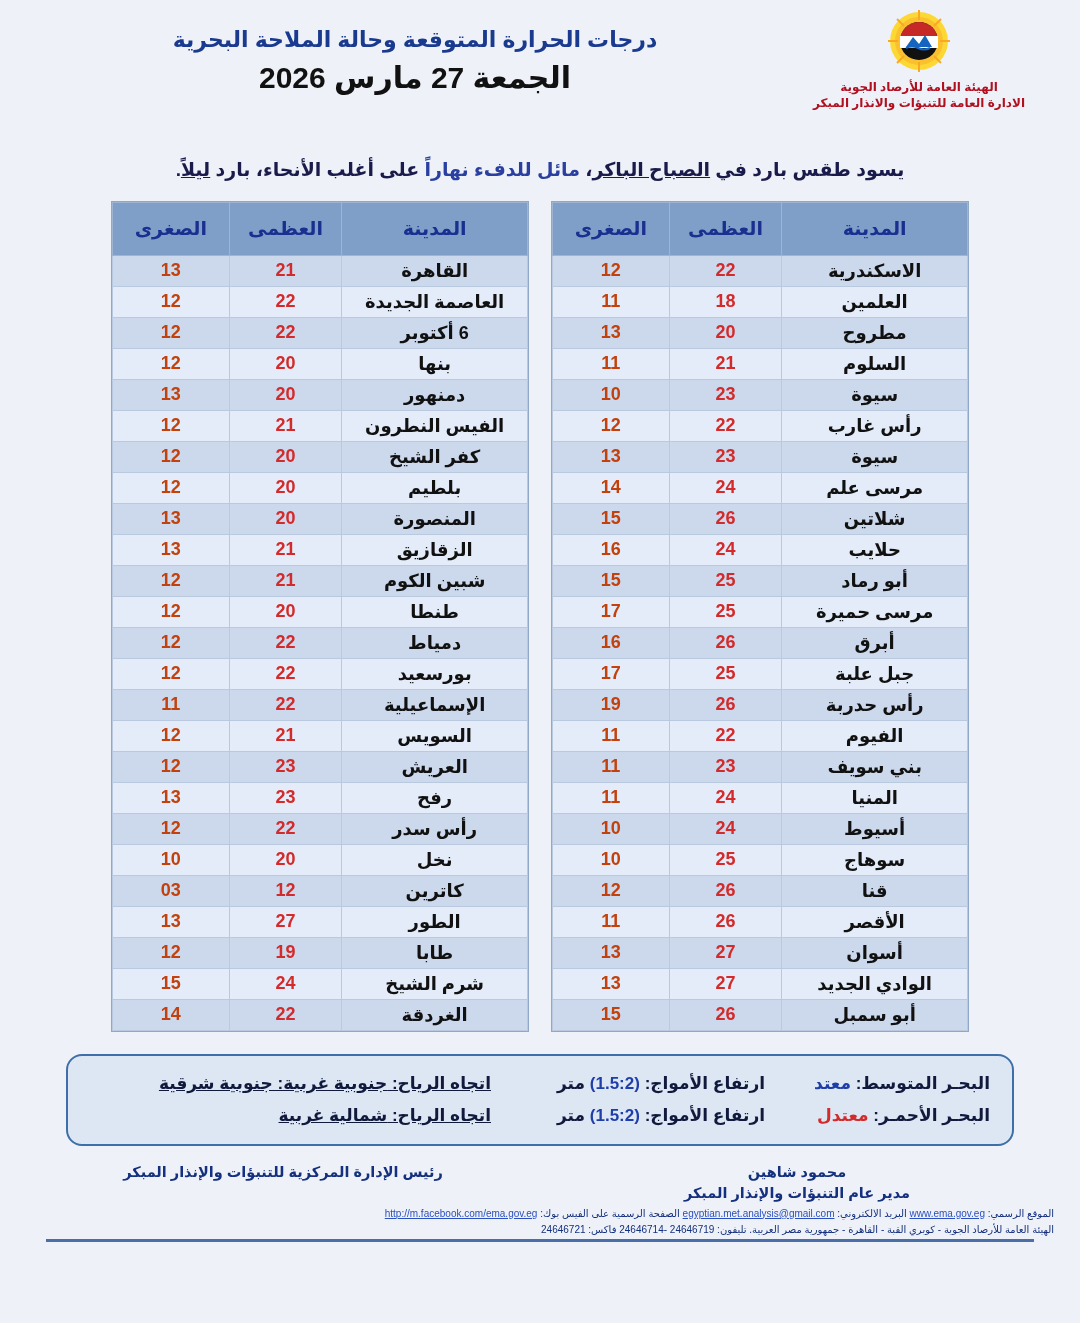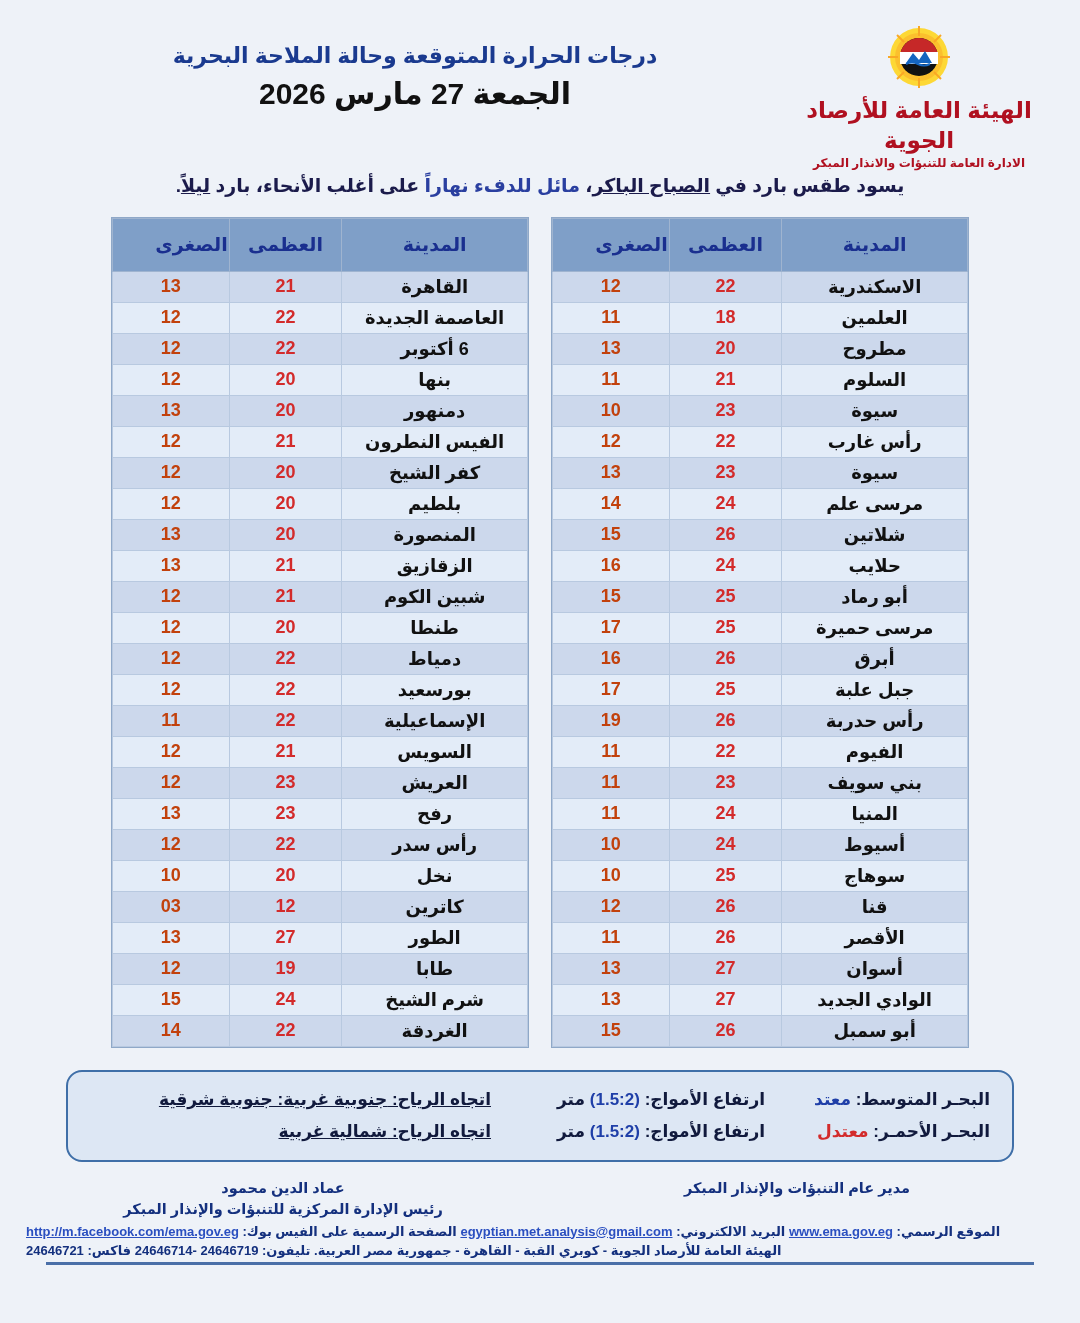--- a/index.html
+++ b/index.html
@@ -21,21 +21,20 @@
     position: relative;
     box-sizing: border-box;
   }
 
   
   .header {
     position: relative;
     height: 150px;
     padding-top: 18px;
     box-sizing: border-box;
-    margin-top: 16px;
   }
   .title-block {
     position: absolute;
     left: 0;
     right: 250px;
     top: 26px;
     text-align: center;
   }
   .title-main {
     color: #1a3a8f;
@@ -59,21 +58,21 @@
     text-align: center;
   }
   .logo {
     width: 74px;
     height: 66px;
     margin: 0 auto 4px auto;
     position: relative;
   }
   .org-line1 {
     color: #b01020;
-    font-size: 23px;
+    font-size: 12px;
     font-weight: bold;
     line-height: 1.3;
   }
   .org-line2 {
     color: #b01020;
     font-size: 12px;
     font-weight: bold;
     line-height: 1.3;
   }
 
@@ -114,21 +113,21 @@
     background: #7f9fc8;
     color: #1a2f8f;
     font-size: 19px;
     font-weight: bold;
     height: 50px;
     border: 1px solid #9fb4d0;
     vertical-align: middle;
   }
   table.wx th.city-h { width: 45%; }
   table.wx th.max-h  { width: 27%; }
-  table.wx th.min-h  { width: 28%; text-align: right; }
+  table.wx th.min-h  { width: 28%; }
   table.wx td {
     height: 30px;
     border: 1px solid #b8c9e0;
     text-align: center;
     font-size: 18px;
     font-weight: bold;
     vertical-align: middle;
     padding: 0 4px;
   }
   table.wx tr.r-odd td  { background: #ccd8ec; }
@@ -173,24 +172,24 @@
   .sig {
     text-align: center;
     color: #14307e;
     font-size: 14.5px;
     font-weight: bold;
     line-height: 1.45;
     flex: 1;
   }
   .contact {
     margin-top: 4px;
-    text-align: left;
-    font-size: 13px;
+    text-align: right;
+    font-size: 10px;
     color: #14307e;
-    font-weight: bold;
+    font-weight: normal;
     line-height: 1.2;
     direction: rtl;
   }
   .contact .lnk { color: #2a4fc0; text-decoration: underline; }
   .rule {
     margin: 3px 20px 0 20px;
     height: 3px;
     background: #4a6fa8;
   }
 </style>
@@ -525,24 +524,24 @@
       <div class="sea-row">
         <div class="sea-name"><span>البحـر الأحمـر: </span><span style="color: rgb(211, 43, 43);">معتدل</span></div>
         <div class="sea-wave"><span>ارتفاع الأمواج: </span><span class="paren">(1.5:2)</span><span> متر</span></div>
         <div class="sea-wind"><span>اتجاه الرياح: </span><span>شمالية غربية</span></div>
       </div>
     </div>
 
   <div class="footer">
     <div class="sig-row">
         <div class="sig">
+          <div>محمود شاهين</div>
           <div>مدير عام التنبؤات والإنذار المبكر</div>
         </div>
         <div class="sig">
-          <div>عماد الدين محمود</div>
           <div>رئيس الإدارة المركزية للتنبؤات والإنذار المبكر</div>
         </div>
       </div>
     <div class="contact">
       <span>الموقع الرسمي:</span>
       <span class="lnk">www.ema.gov.eg</span>
       <span>البريد الالكتروني:</span>
       <span class="lnk">egyptian.met.analysis@gmail.com</span>
       <span>الصفحة الرسمية على الفيس بوك:</span>
       <span class="lnk">http://m.facebook.com/ema.gov.eg</span>

